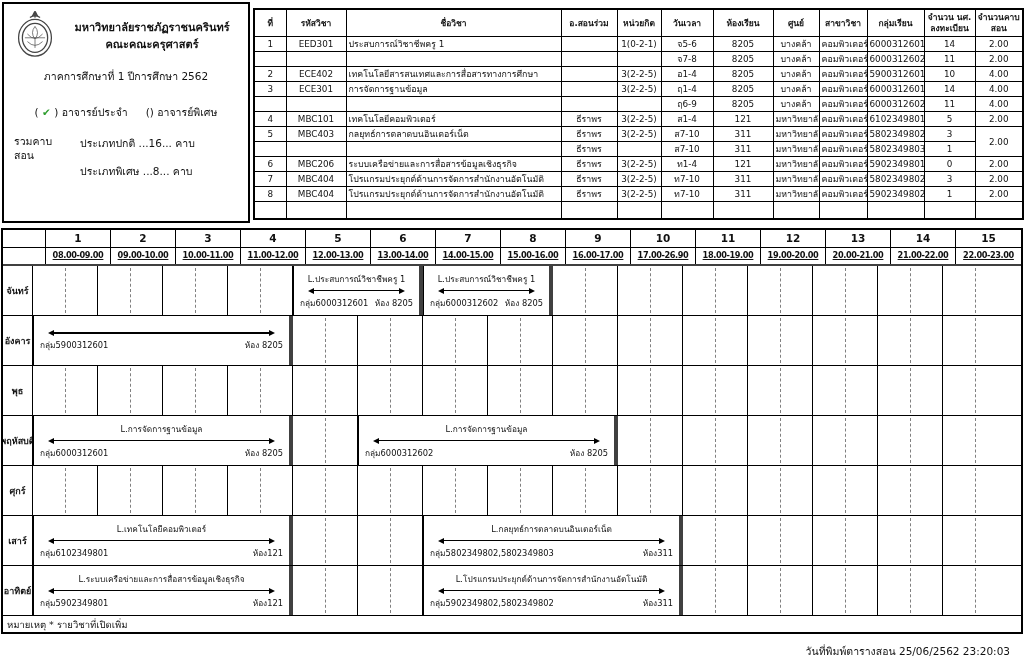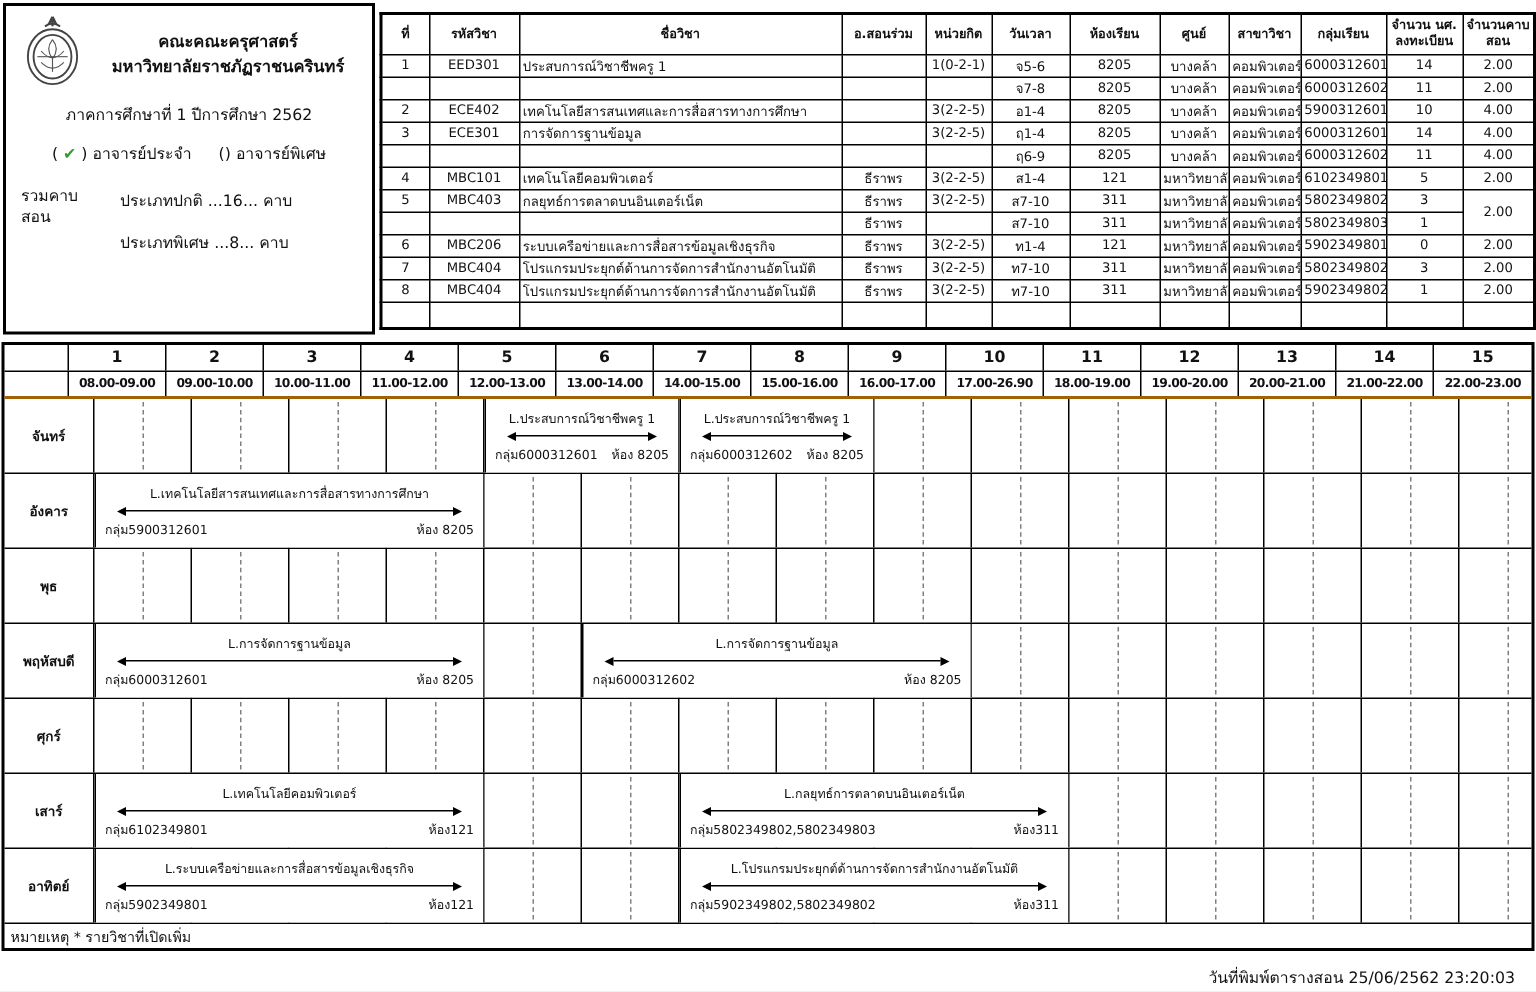--- a/index.html
+++ b/index.html
@@ -7,55 +7,55 @@
         font-family:"DejaVu Sans","Liberation Sans",sans-serif;color:#111;}
   
   .top{display:flex;align-items:flex-start;padding:2px 0 0 2px;}
   .info-box{width:248px;height:221px;border:2px solid #000;box-sizing:border-box;
             padding:4px 6px;flex:none;}
   .ib-head{display:flex;align-items:center;gap:8px;margin:2px 0 6px 6px;}
   .seal{flex:none;}
   .uni-name{font-weight:bold;font-size:11px;text-align:center;line-height:1.55;flex:1;}
   .doc-title{font-weight:bold;font-size:11.5px;text-align:center;margin-top:4px;}
   .semester{font-size:10.5px;text-align:center;margin-top:5px;}
-  .type-line{font-size:10.5px;text-align:center;margin-top:9px;white-space:nowrap;}
+  .type-line{font-size:10.5px;text-align:center;margin-top:19px;white-space:nowrap;}
   .check{color:#2f9e2f;font-weight:bold;}
   .type-gap{display:inline-block;width:18px;}
   .name-line{font-size:10.5px;margin-top:7px;margin-left:2px;}
   .totals{display:flex;gap:12px;margin-top:14px;margin-left:4px;font-size:10.5px;}
   .totals-label{width:54px;white-space:pre-line;line-height:1.3;}
   .totals-lines div{margin-bottom:11px;}
   
   .course-wrap{margin-left:3px;margin-top:6px;}
   table.course{border-collapse:collapse;table-layout:fixed;width:769px;border:2px solid #000;}
   table.course th{border:1px solid #000;font-size:8.5px;font-weight:bold;
                   white-space:pre-line;padding:1px 0;line-height:1.25;height:24px;}
   table.course td{border:1px solid #000;font-size:8.8px;height:14px;text-align:center;
                   padding:0 2px;overflow:hidden;white-space:nowrap;}
   table.course td.tl{text-align:left;}
   table.course tr.spacer td{height:16px;}
   
   .tt{width:1022px;border:2px solid #000;box-sizing:border-box;margin:5px 0 0 1px;background:#fff;}
   .tt-hrow{display:flex;height:17px;border-bottom:1px solid #000;}
-  .tt-trow{display:flex;height:16px;border-bottom:2px solid #a16207;}
+  .tt-trow{display:flex;height:16px;border-bottom:2px solid #404040;text-decoration:underline;}
   .tt-corner{width:43px;flex:none;border-right:1px solid #000;box-sizing:border-box;}
   .tt-num{width:65px;flex:none;border-right:1px solid #000;box-sizing:border-box;
           text-align:center;font-weight:bold;font-size:10.5px;line-height:17px;}
   .tt-num:last-child,.tt-time:last-child{border-right:none;}
   .tt-time{width:65px;flex:none;border-right:1px solid #000;box-sizing:border-box;
            font-size:8.2px;font-weight:bold;text-align:center;line-height:15px;letter-spacing:-0.4px;}
   .tt-row{display:flex;height:49px;border-bottom:1px solid #000;}
-  .tt-day{width:60px;flex:none;border-right:1px solid #000;box-sizing:border-box;
+  .tt-day{width:30px;flex:none;border-right:1px solid #000;box-sizing:border-box;
           display:flex;align-items:center;justify-content:center;
           font-weight:bold;font-size:9px;overflow:hidden;}
   .tt-track{position:relative;flex:1;}
   .tt-cell{position:absolute;top:0;height:100%;width:65px;border-right:1px solid #000;box-sizing:border-box;}
   .tt-half{position:absolute;left:32px;top:2px;bottom:2px;border-left:1px dashed #808080;}
   .tt-block{position:absolute;top:0;height:100%;background:#fff;z-index:2;
-            border-left:1px solid #000;border-right:1px solid #404040;box-sizing:border-box;
+            border-left:1px solid #000;border-right:4px solid #404040;box-sizing:border-box;
             display:flex;flex-direction:column;justify-content:center;gap:1px;padding:2px 4px;}
   .bt{font-size:8.3px;text-align:center;white-space:nowrap;overflow:hidden;}
   .arrow{display:flex;align-items:center;margin:1px 10px;}
   .a-l{width:0;height:0;border-top:3.5px solid transparent;border-bottom:3.5px solid transparent;
        border-right:6px solid #000;}
   .a-s{flex:1;height:1.5px;background:#000;}
   .a-r{width:0;height:0;border-top:3.5px solid transparent;border-bottom:3.5px solid transparent;
        border-left:6px solid #000;}
   .bb{display:flex;justify-content:space-between;font-size:8.3px;white-space:nowrap;padding:0 2px;}
   .tt-note{height:15px;font-size:9.5px;padding:1px 0 0 4px;}
@@ -81,22 +81,22 @@
             <g fill="none" stroke="#555" stroke-width="1.2">
               <path d="M30 26 Q22 36 30 46 Q38 36 30 26"></path>
               <path d="M30 46 L30 60"></path>
               <path d="M18 38 Q30 52 42 38"></path>
               <path d="M18 50 Q30 62 42 50"></path>
               <path d="M14 44 L46 44"></path>
             </g>
           </svg>
         </span>
         <div class="uni-name">
+          <div>มหาวิทยาลัยราชภัฏราชนครินทร์</div>
           <div>คณะคณะครุศาสตร์</div>
-          <div>มหาวิทยาลัยราชภัฏราชนครินทร์</div>
         </div>
       </div>
       <div class="semester">ภาคการศึกษาที่ 1 ปีการศึกษา 2562</div>
       <div class="type-line">
         <span><span>(</span> <span class="check">✔</span> <span>)</span></span>
         <span>อาจารย์ประจำ</span><span class="type-gap"></span><span>()</span>
         <span>อาจารย์พิเศษ</span>
       </div>
       <div class="totals">
         <div class="totals-label">รวมคาบ
@@ -469,21 +469,20 @@
             <div class="tt-cell" style="left: 780px;">
               <div class="tt-half"></div>
             </div>
             <div class="tt-cell" style="left: 845px;">
               <div class="tt-half"></div>
             </div>
             <div class="tt-cell" style="left: 910px; border-right: none;">
               <div class="tt-half"></div>
             </div>
             <div class="tt-block" style="left: 0px; width: 260px;">
-              <div class="bt">L.เทคโนโลยีสารสนเทศและการสื่อสารทางการศึกษา</div>
               <div class="arrow">
                 <span class="a-l"></span>
                 <span class="a-s"></span>
                 <span class="a-r"></span>
               </div>
               <div class="bb">
                 <span>กลุ่ม5900312601</span>
                 <span>ห้อง 8205</span>
               </div>
             </div>

